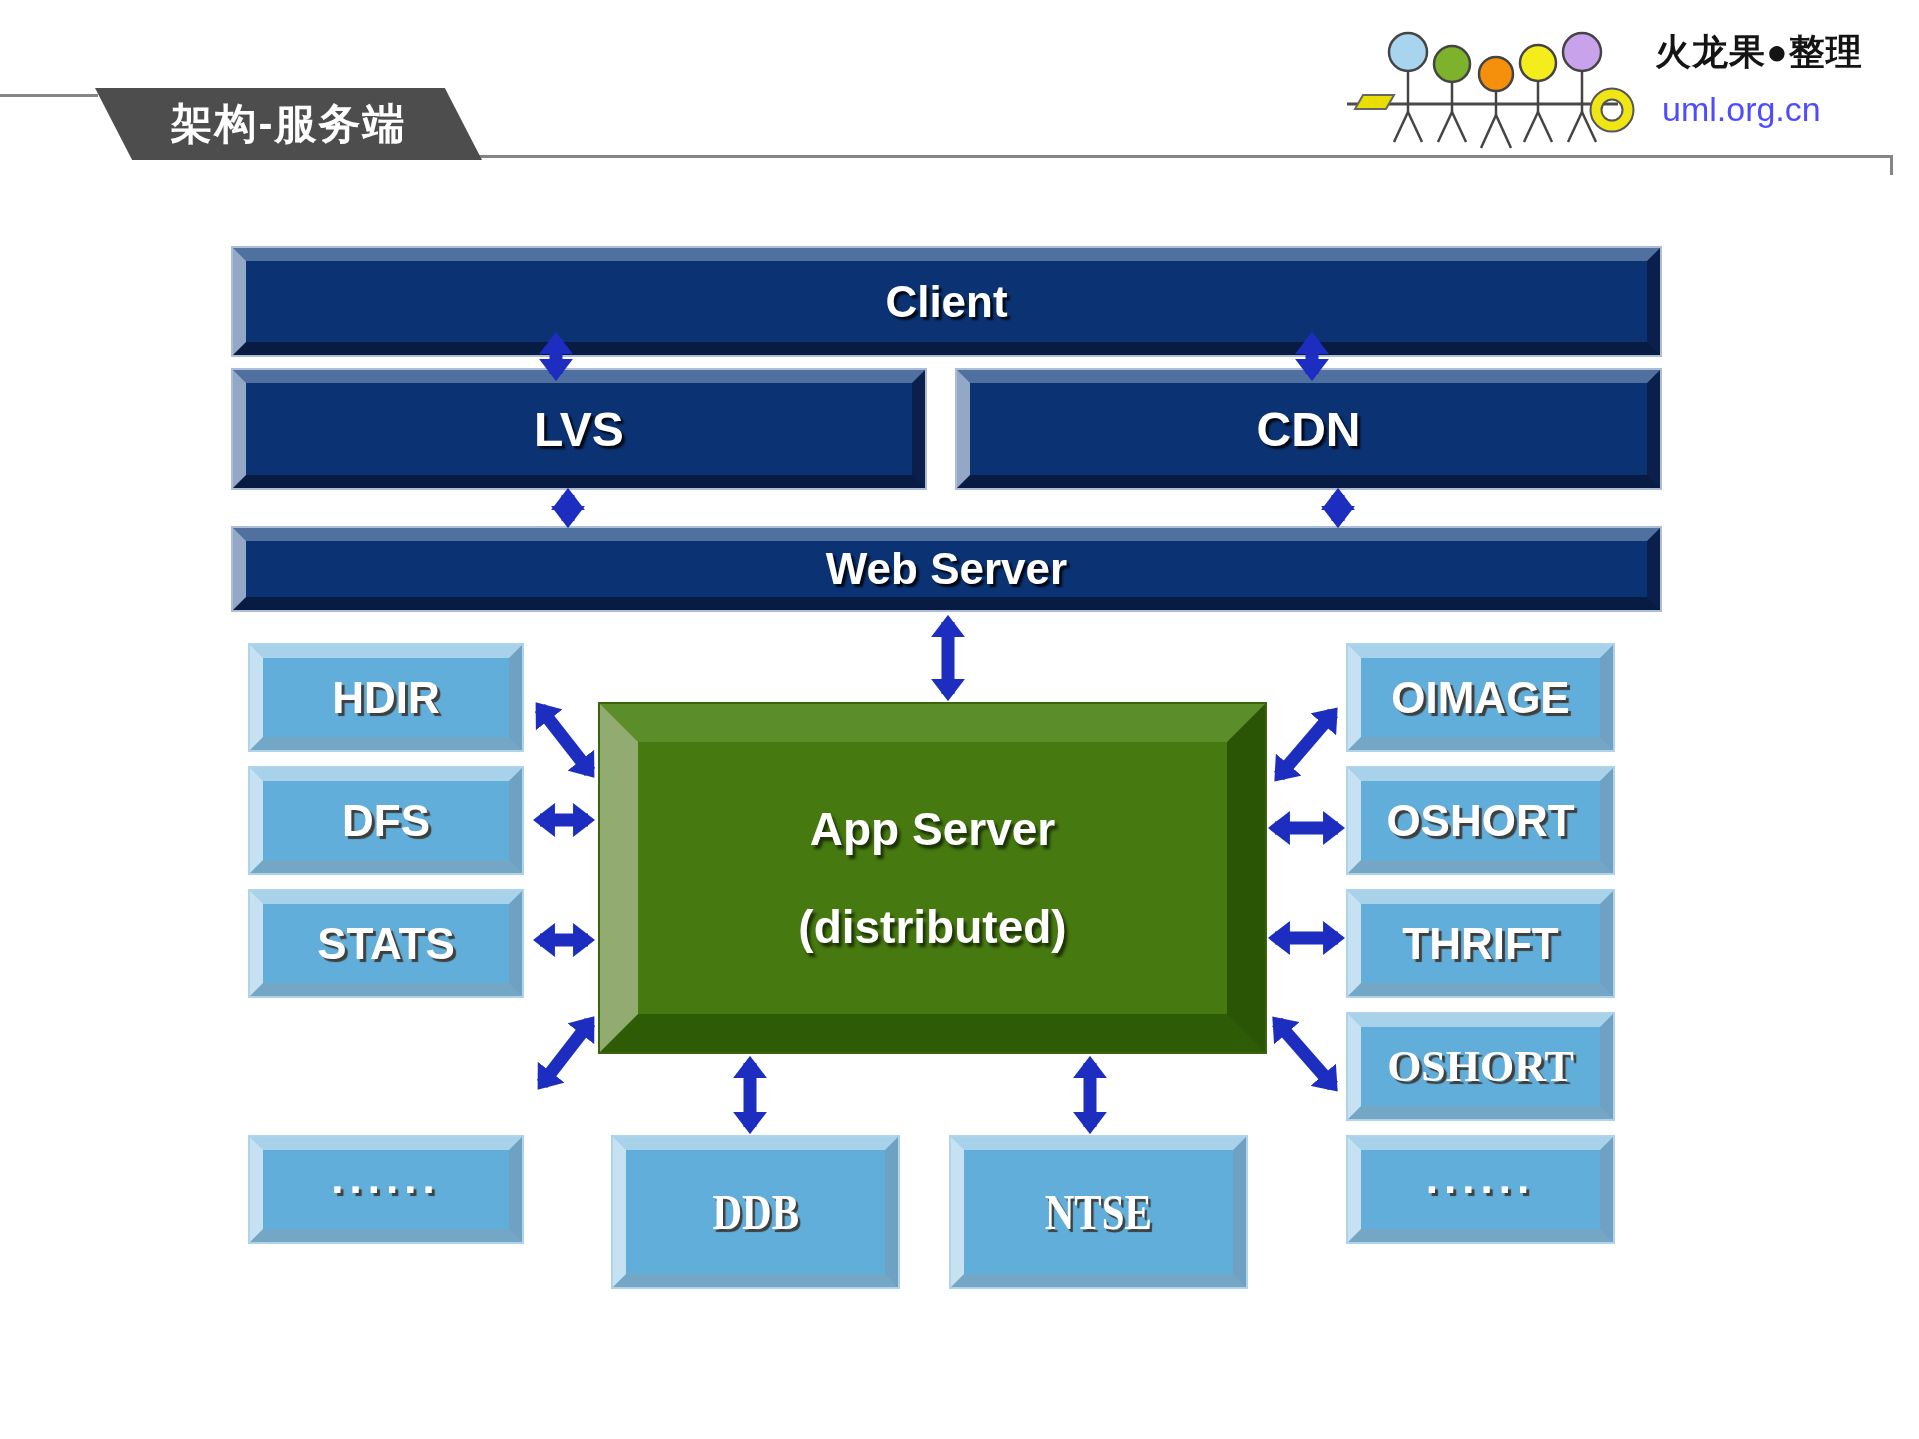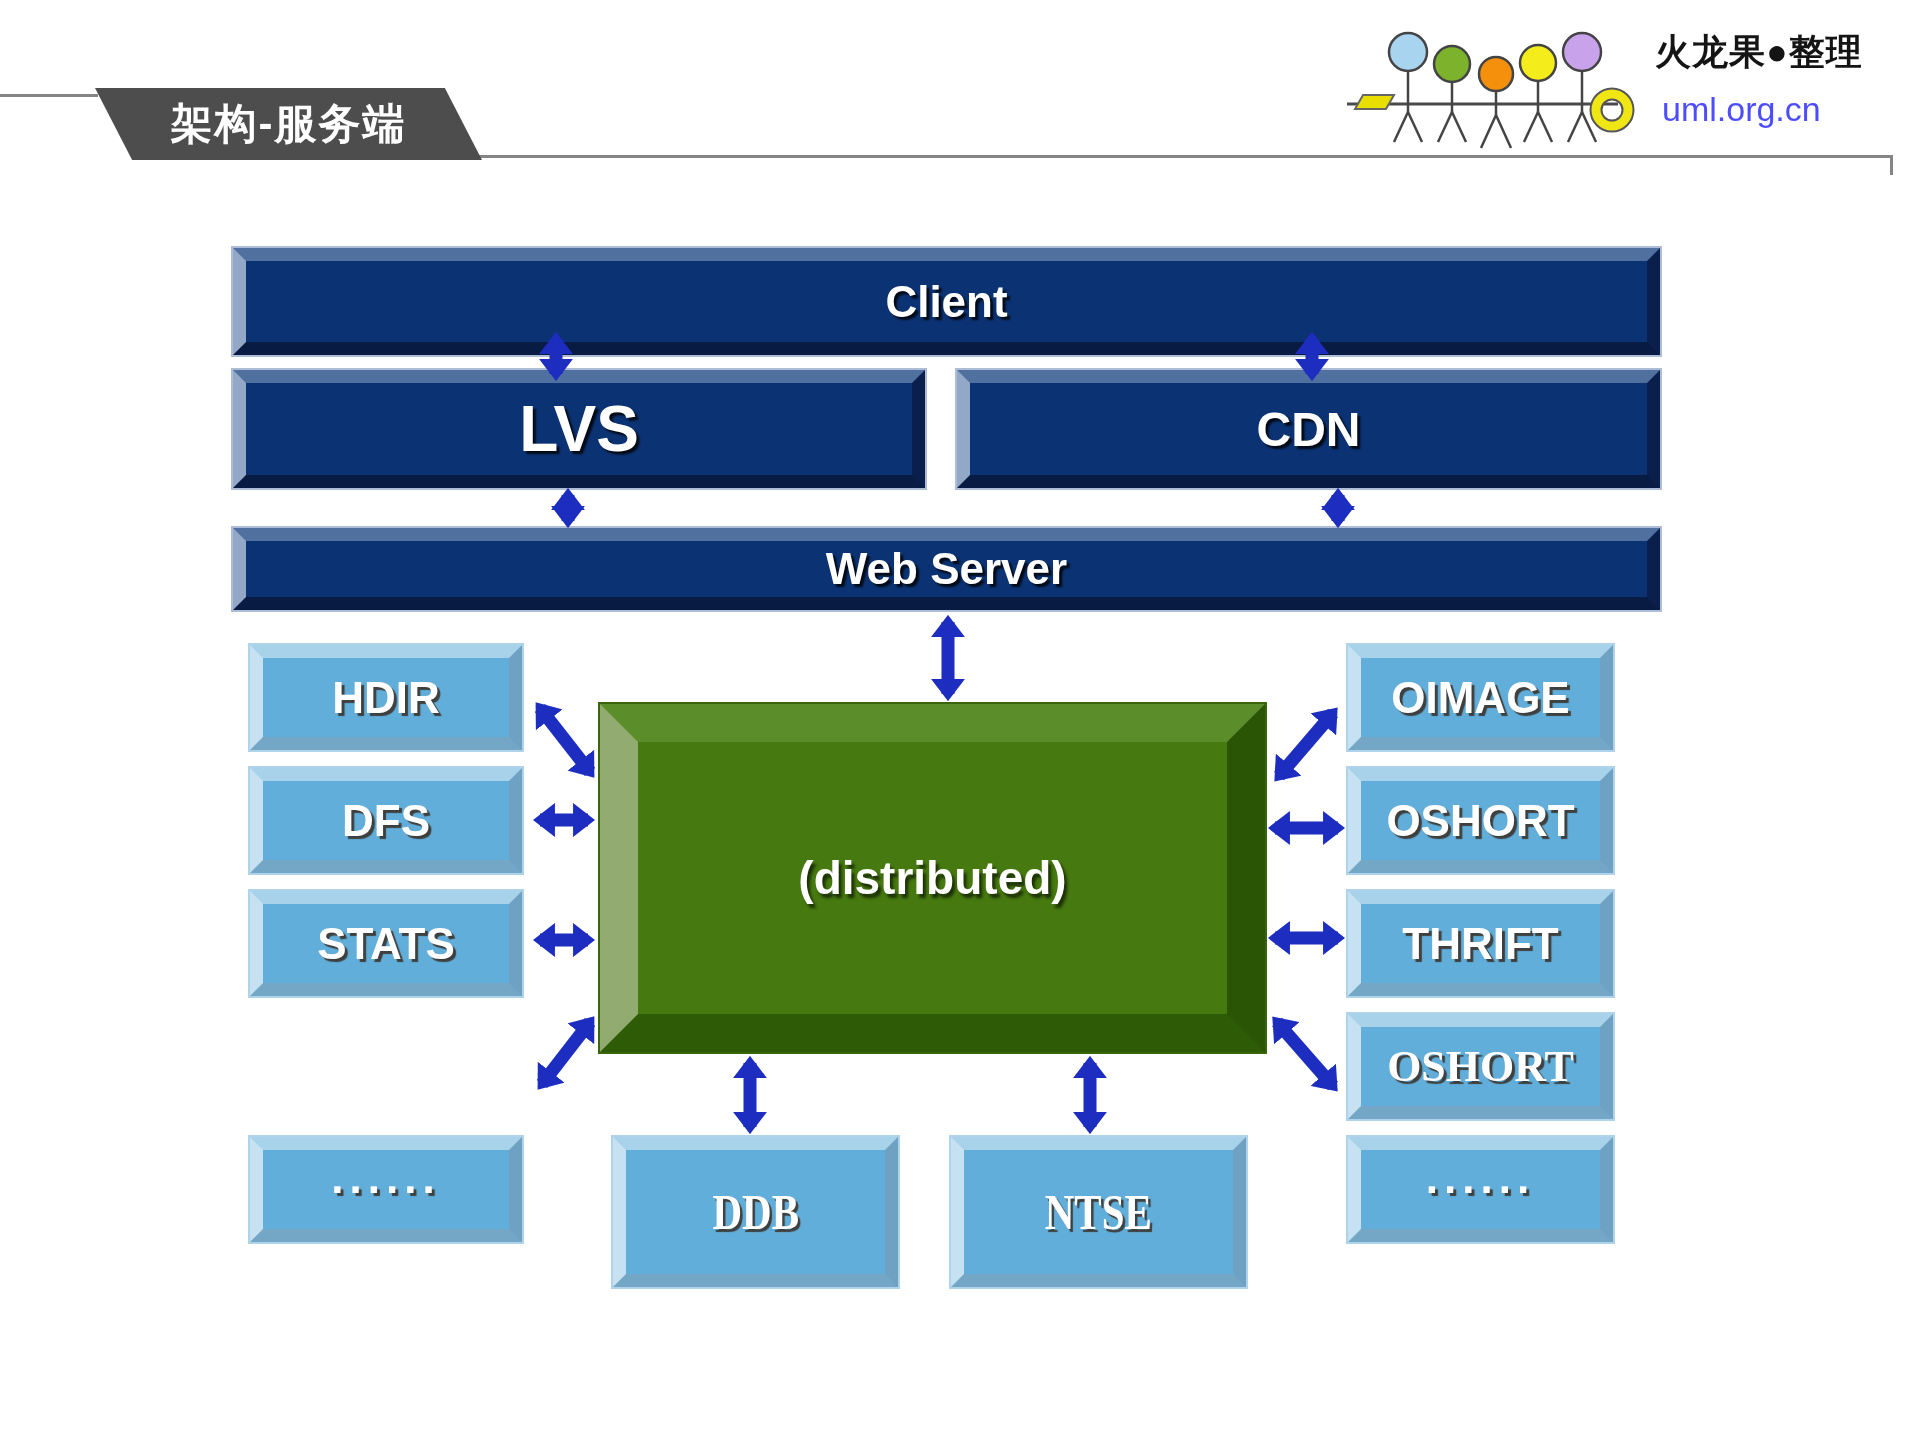--- a/index.html
+++ b/index.html
@@ -30,21 +30,21 @@
        border-color:#5c8d2b #2a5504 #2e5b06 #92ab70;
        box-shadow:0 0 0 2px #3a640d;
        flex-direction:column;gap:44px;
        text-shadow:3px 4px 3px rgba(0,0,0,.6);}
   .serif{font-family:"Liberation Serif", serif;}
   .condensed{display:inline-block;transform:scaleX(.82);}
   .dots{transform:translateY(-12px);letter-spacing:6px;font-size:44px;}
 
   
   .bar-client{left:233px;top:248px;width:1427px;height:107px;font-size:44px;}
-  .bar-lvs{left:233px;top:370px;width:692px;height:118px;font-size:64px;}
+  .bar-lvs{left:233px;top:370px;width:692px;height:118px;font-size:48px;}
   .bar-cdn{left:957px;top:370px;width:703px;height:118px;font-size:48px;}
   .bar-web{left:233px;top:528px;width:1427px;height:82px;font-size:44px;}
 
   .colL{left:250px;width:272px;}
   .colR{left:1348px;width:265px;}
   .row1{top:645px;height:105px;}
   .row2{top:768px;height:105px;}
   .row3{top:891px;height:105px;}
   .row4{top:1014px;height:105px;}
   .row5{top:1137px;height:105px;}
@@ -155,20 +155,21 @@
     <span>THRIFT</span>
     </div>
   <div class="bluebox colR row4 serif">
     <span>OSHORT</span>
     </div>
   <div class="bluebox colR row5">
     <span class="dots">......</span>
     </div>
 
   <div class="appbox">
+    <span>App Server</span>
     <span>(distributed)</span>
   </div>
 
   <div class="bluebox box-ddb serif">
     <span class="condensed">DDB</span>
     </div>
   <div class="bluebox box-ntse serif">
     <span class="condensed">NTSE</span>
     </div>
 

